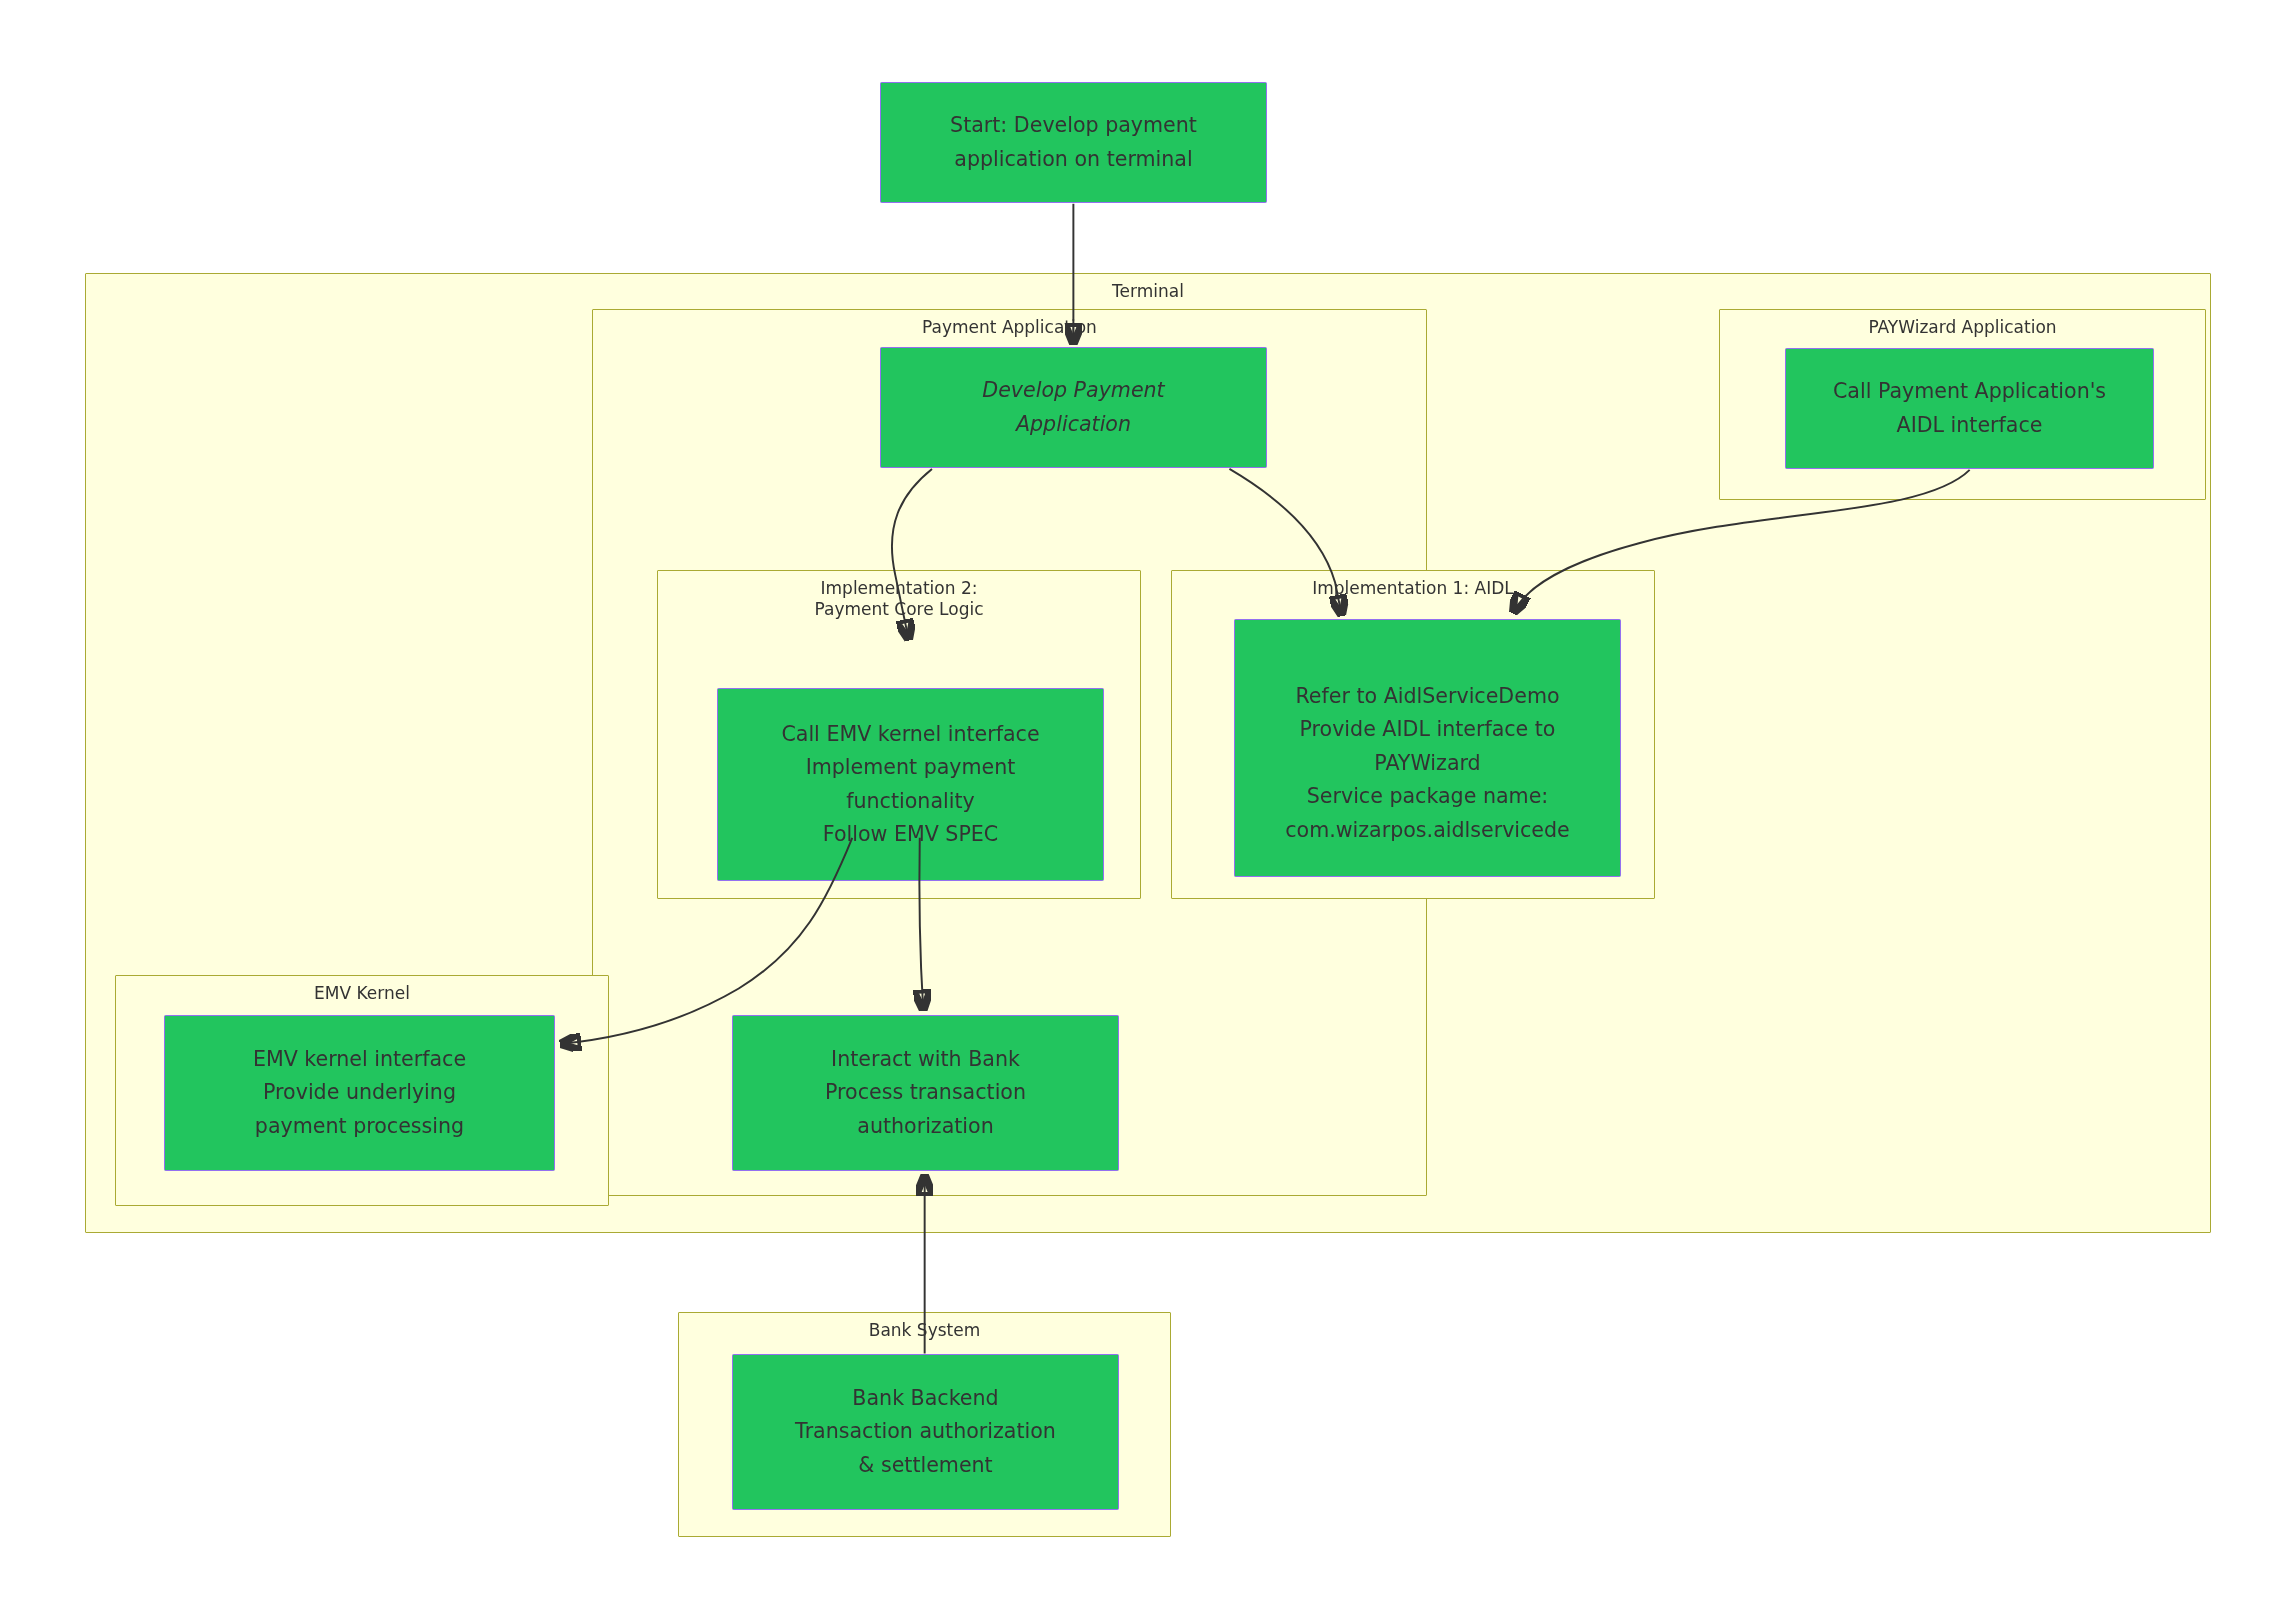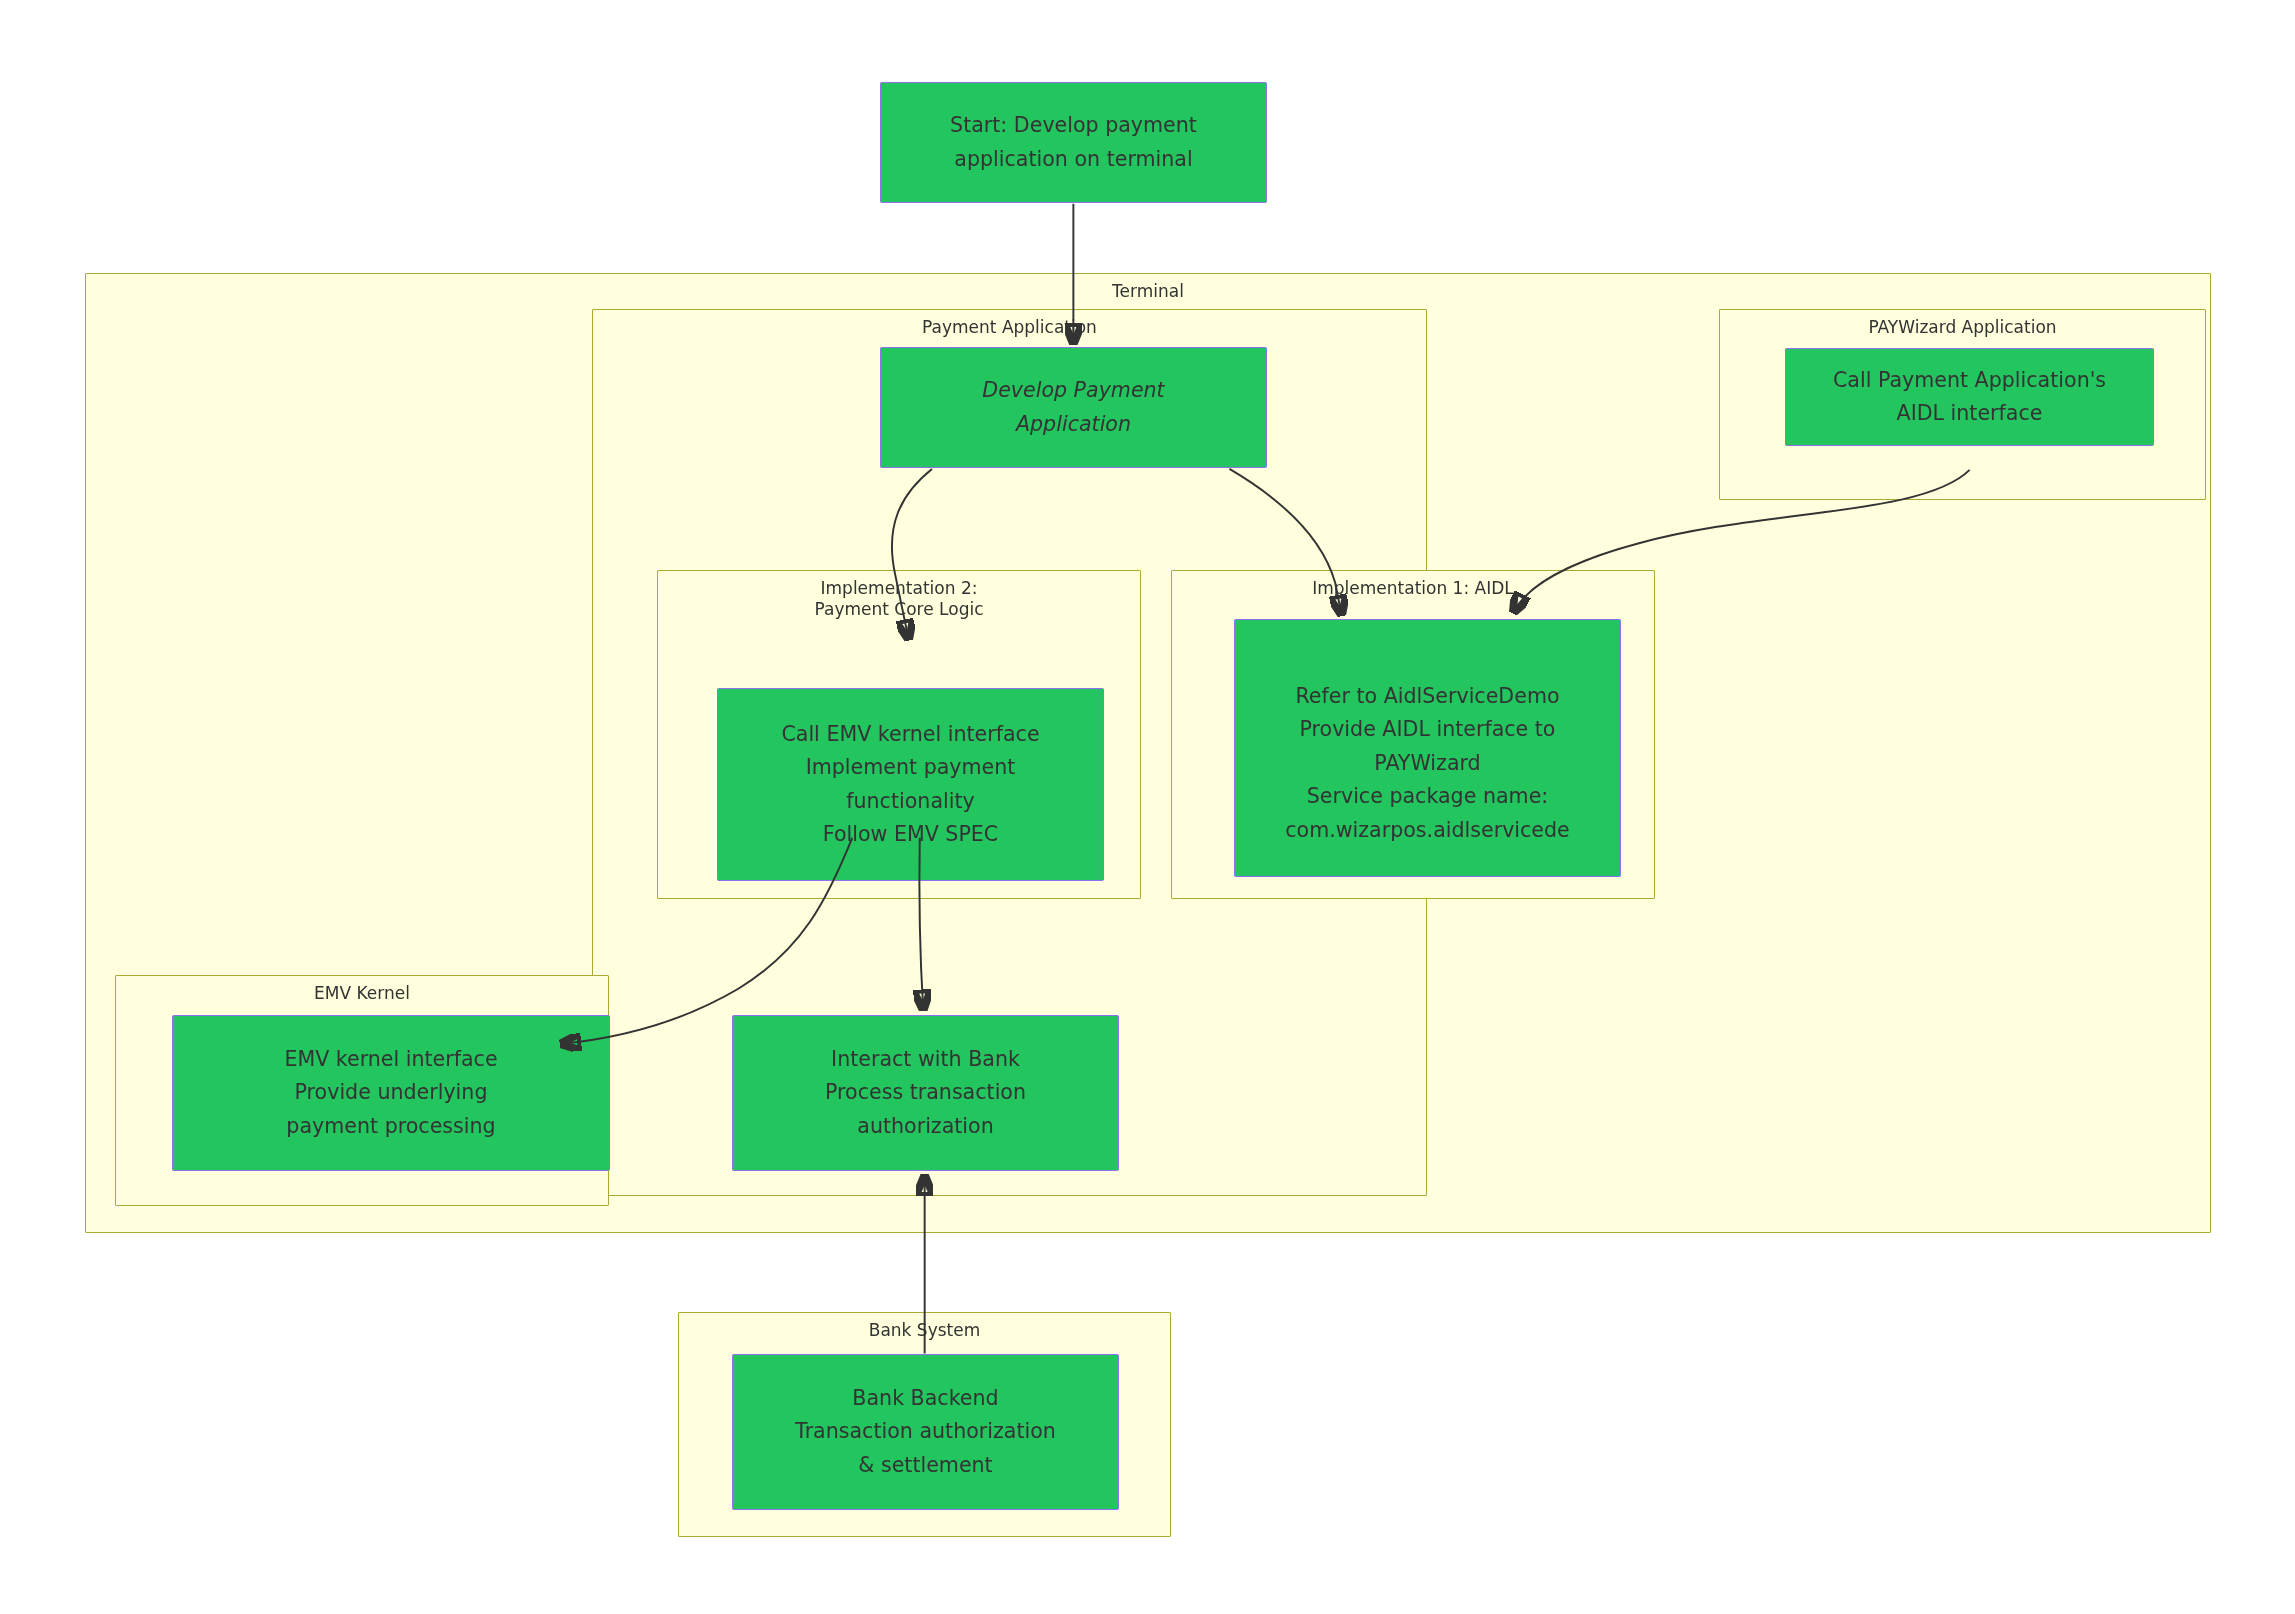--- a/index.html
+++ b/index.html
@@ -109,41 +109,41 @@
   <div class="node" style="left:880px; top:82px; width:387px; height:121px;">
     <span>Start: Develop payment
 application on terminal</span>
   </div>
 
   <div class="node" style="left:880px; top:347px; width:387px; height:121px;font-style:italic;">
     <span>Develop Payment
 Application</span>
   </div>
 
-  <div class="node" style="left:1785px; top:348px; width:369px; height:98px;">
+  <div class="node" style="left:1785px; top:348px; width:369px; height:121px;">
     <span>Call Payment Application's
 AIDL interface</span>
   </div>
 
   <div class="node" style="left:717px; top:644px; width:387px; height:193px;margin-top:44px;">
     <span>Call EMV kernel interface
 Implement payment
 functionality
 Follow EMV SPEC</span>
   </div>
 
   <div class="node clipped" style="left:1234px; top:619px; width:387px; height:258px;">
     <span>Refer to AidlServiceDemo
 Provide AIDL interface to
 PAYWizard
 Service package name:
 com.wizarpos.aidlservicede</span>
   </div>
 
-  <div class="node" style="left:172px; top:1015px; width:438px; height:156px;justify-content:center;">
+  <div class="node" style="left:164px; top:1015px; width:391px; height:156px;justify-content:center;">
     <span>EMV kernel interface
 Provide underlying
 payment processing</span>
   </div>
 
   <div class="node" style="left:732px; top:1354px; width:387px; height:156px;">
     <span>Bank Backend
 Transaction authorization
 &amp; settlement</span>
   </div>

